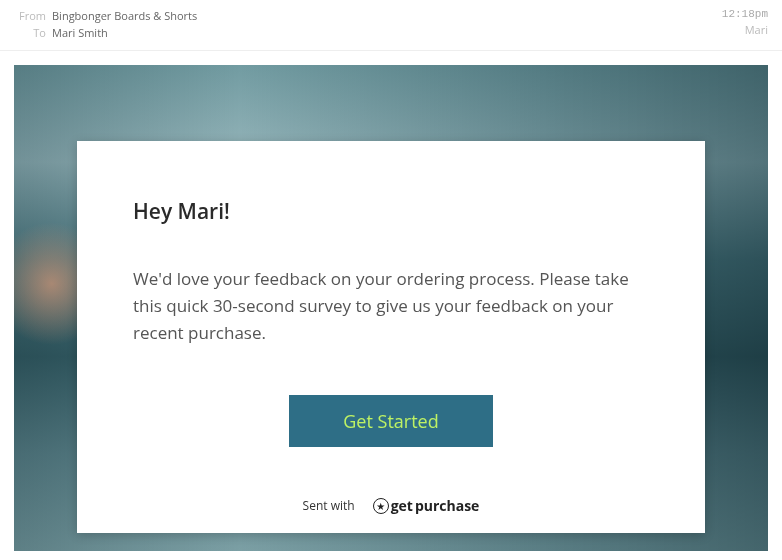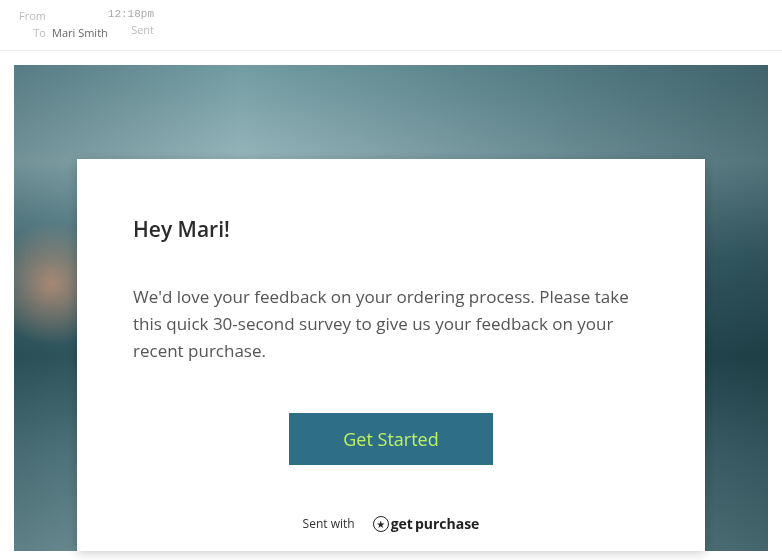--- a/index.html
+++ b/index.html
@@ -9,21 +9,21 @@
     }
     body {
       font-family: -apple-system, BlinkMacSystemFont, "Segoe UI", "Open Sans", Helvetica, Arial, sans-serif;
       width: 782px;
       height: 560px;
       overflow: hidden;
       background: #fff;
     }
     .email-header {
       display: flex;
-      justify-content: flex-start;
+      justify-content: space-between;
       padding: 8px 14px 10px 14px;
       font-size: 11px;
       color: #aaa;
       border-bottom: 1px solid #eee;
     }
     .header-left {
       display: flex;
       flex-direction: column;
       gap: 2px;
     }
@@ -63,21 +63,20 @@
       width: 100%;
       height: 100%;
       background:
         radial-gradient(circle at 5% 45%, rgba(240,160,120,0.6) 0%, rgba(240,160,120,0) 8%),
         linear-gradient(180deg, #7fa8ad 0%, #a8c4c8 20%, #5c8a92 40%, #3e6a72 60%, #6a9198 80%, #8aacb0 100%),
         linear-gradient(90deg, rgba(50,90,100,0.4) 0%, rgba(120,160,170,0.2) 30%, rgba(80,120,130,0.5) 70%, rgba(40,80,90,0.6) 100%);
       background-blend-mode: normal, multiply, normal;
       display: flex;
       justify-content: center;
       padding-top: 76px;
-      align-items: flex-end;
     }
     .card {
       width: 628px;
       height: 392px;
       background: #fff;
       box-shadow: 0 2px 10px rgba(0,0,0,0.2);
       padding: 56px 56px 20px 56px;
       display: flex;
       flex-direction: column;
       position: relative;
@@ -141,29 +140,30 @@
       font-weight: 700;
     }
   </style>
 </head>
 <body>
 
 <div class="email-header">
   <div class="header-left">
     <div class="header-row">
       <span class="header-label">From</span>
+      <span class="header-value">Bingbonger Boards &amp; Shorts</span>
     </div>
     <div class="header-row">
       <span class="header-label">To</span>
       <span class="header-value">Mari Smith</span>
     </div>
   </div>
   <div class="header-right">
     <span class="header-time">12:18pm</span>
-    <span class="header-folder">Sent</span>
+    <span class="header-folder">Mari</span>
   </div>
 </div>
 
 <div class="email-body-wrapper">
   <div class="email-bg">
     <div class="card">
       <div class="greeting">Hey Mari!</div>
       <div class="body-text">We'd love your feedback on your ordering process.  Please take this quick 30-second survey to give us your feedback on your recent purchase.</div>
       <button class="cta-button">Get Started</button>
       <div class="sent-with">

